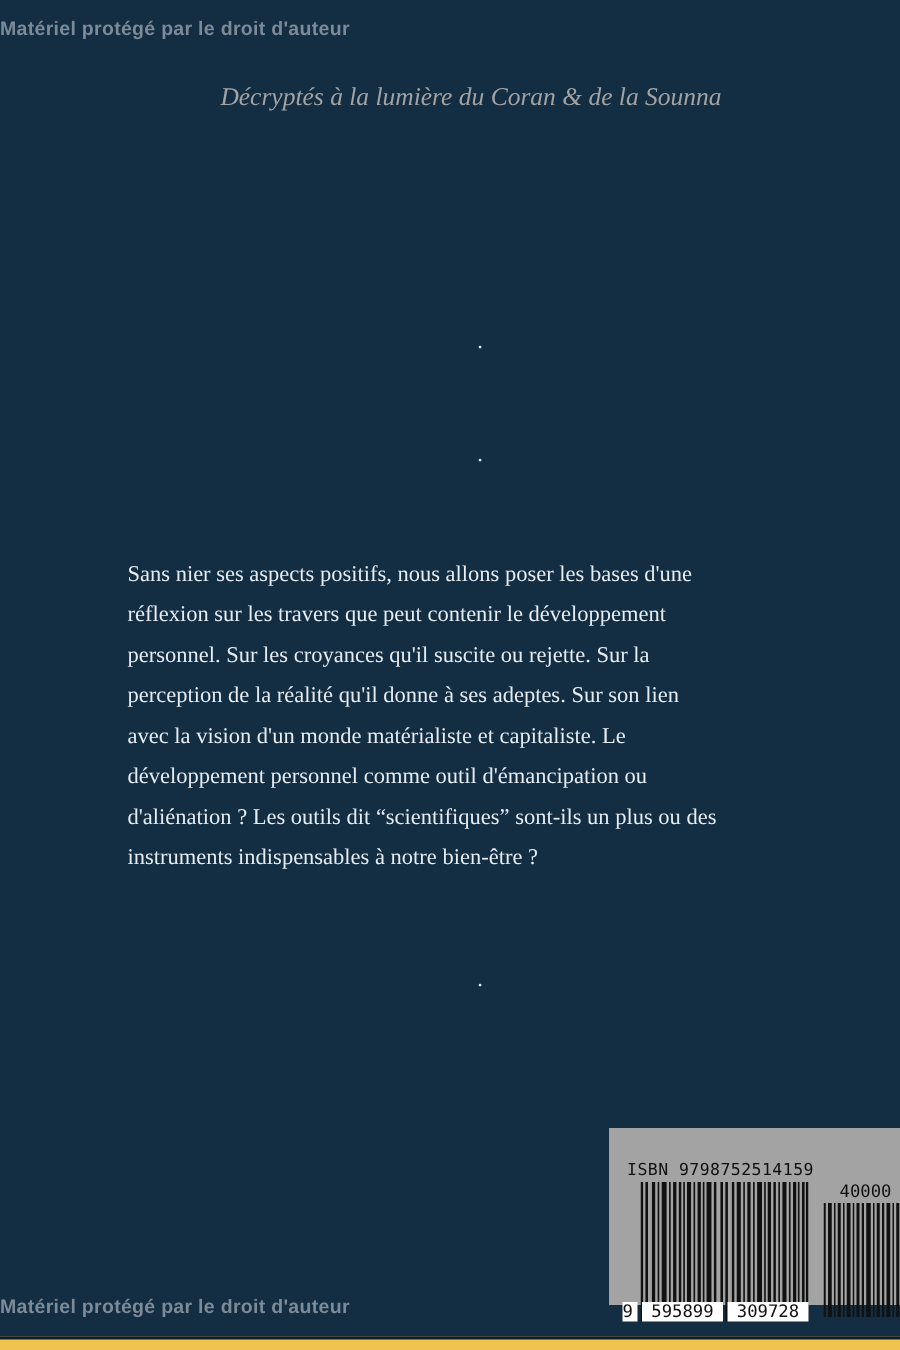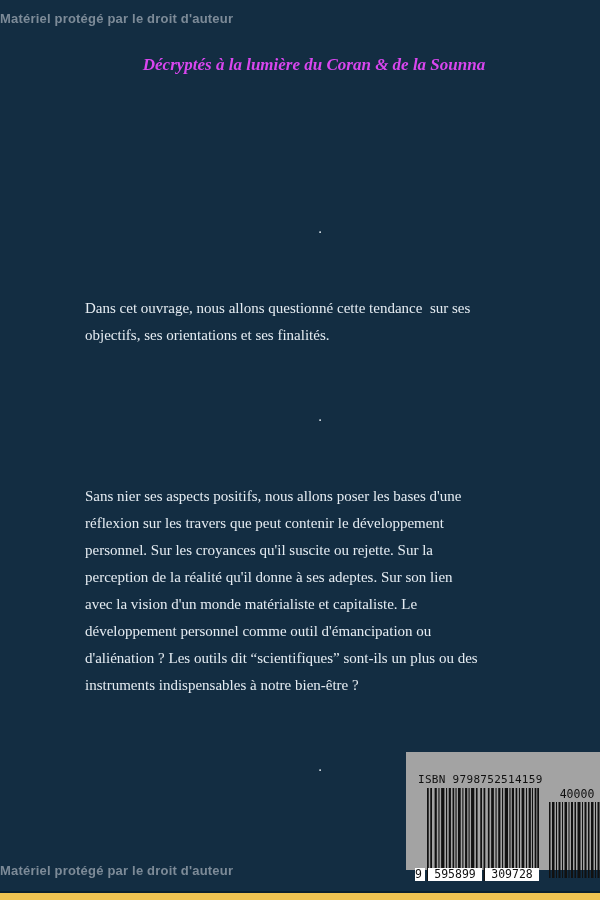--- a/index.html
+++ b/index.html
@@ -34,22 +34,22 @@
   }
   .book-title {
     font-size: 22px;
     font-weight: bold;
     letter-spacing: 0.2px;
   }
   .book-subtitle {
     margin-top: 3px;
     font-size: 17px;
     font-style: italic;
-    font-weight: 700;
-    color: #d946ef;
+    font-weight: 400;
+    color: #a3a3a3;
     padding-left: 28px;
   }
 
   .body-text {
     position: absolute;
     top: 166px; left: 85px;
     width: 470px;
     color: #e5ecf2;
     font-size: 15px;
     line-height: 27px;
@@ -120,22 +120,20 @@
 <body>
 
 <div class="watermark watermark-top">Matériel protégé par le droit d'auteur</div>
 
 <div class="title-block">
   <div class="book-subtitle">Décryptés à la lumière du Coran &amp; de la Sounna</div>
 </div>
 
 <div class="body-text">
   <div class="para-sep">.</div>
-  <p>Dans cet ouvrage, nous allons questionné cette tendance  sur ses
-objectifs, ses orientations et ses finalités.</p>
   <div class="para-sep">.</div>
   <p>Sans nier ses aspects positifs, nous allons poser les bases d'une
 réflexion sur les travers que peut contenir le développement
 personnel. Sur les croyances qu'il suscite ou rejette. Sur la
 perception de la réalité qu'il donne à ses adeptes. Sur son lien
 avec la vision d'un monde matérialiste et capitaliste. Le
 développement personnel comme outil d'émancipation ou
 d'aliénation ? Les outils dit “scientifiques” sont-ils un plus ou des
 instruments indispensables à notre bien-être ?</p>
   <div class="para-sep">.</div>

